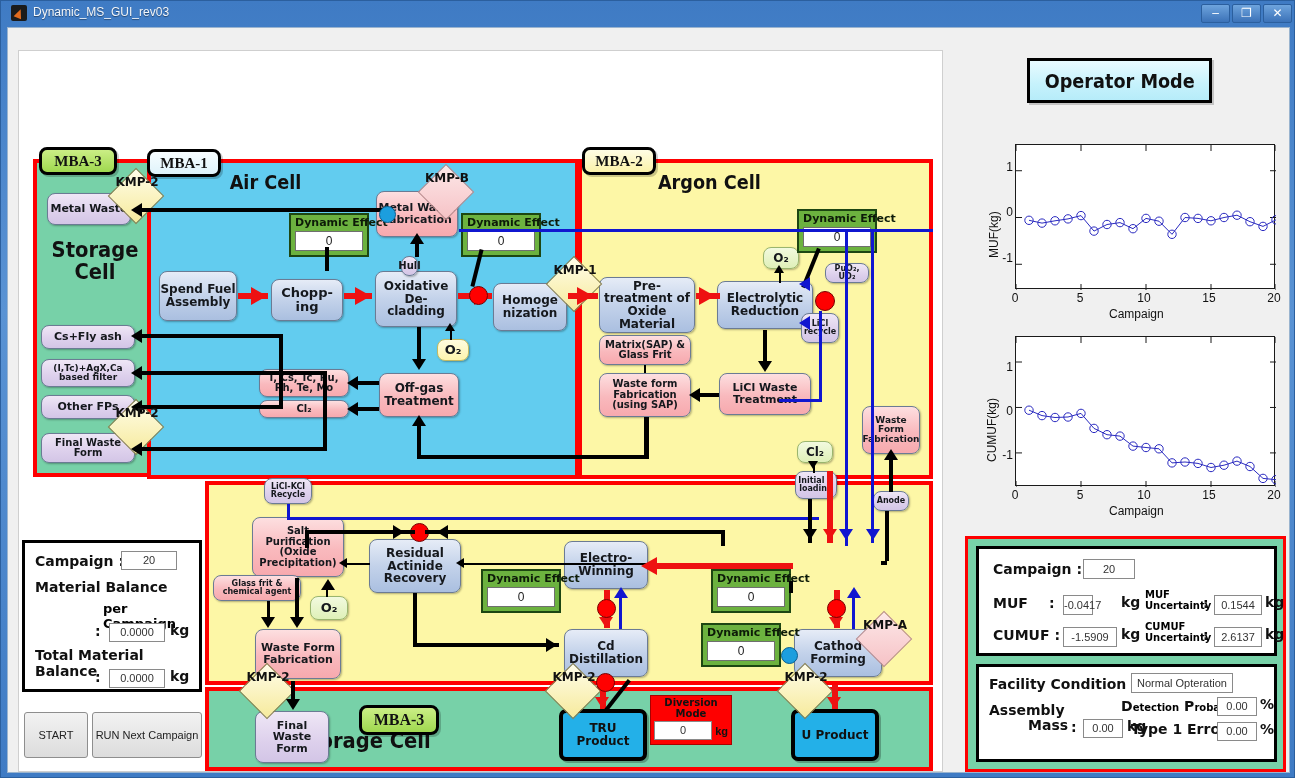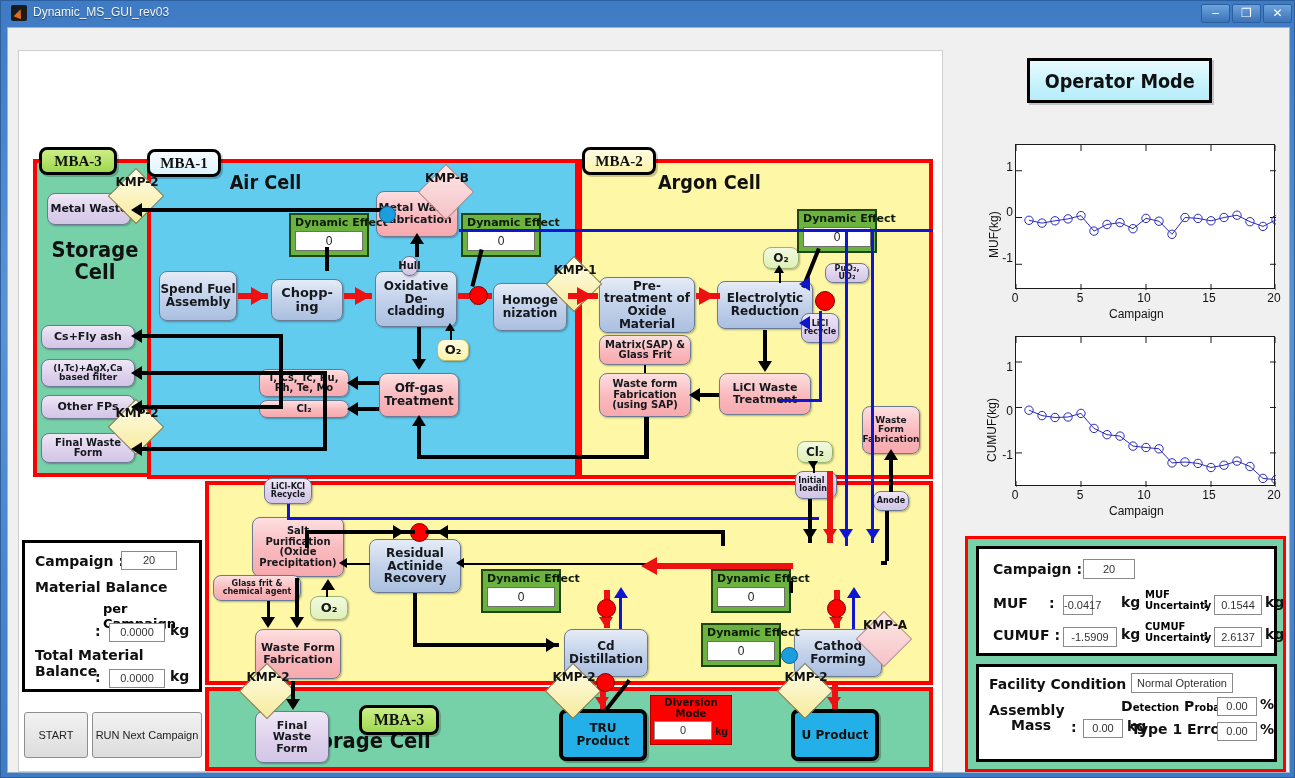--- a/index.html
+++ b/index.html
@@ -256,20 +256,21 @@
       <div class="pbox lav" style="left:776px;top:420px;width:42px;height:28px;font-size:8px;">Initial U loading</div>
       <div class="pbox lav" style="left:854px;top:440px;width:36px;height:20px;font-size:8px;">Anode</div>
       <div class="pbox pink" style="left:843px;top:355px;width:58px;height:48px;font-size:9px;">Waste Form Fabrication</div>
 
       <div class="pbox lav" style="left:245px;top:427px;width:48px;height:26px;font-size:8px;">LiCl-KCl Recycle</div>
       <div class="pbox pink" style="left:233px;top:466px;width:92px;height:60px;font-size:10px;">Salt Purification (Oxide Precipitation)</div>
       <div class="pbox pink" style="left:194px;top:524px;width:88px;height:26px;font-size:8px;">Glass frit &amp; chemical agent</div>
       <div class="pbox greenlbl" style="left:291px;top:545px;width:38px;height:24px;font-size:13px;">O₂</div>
       <div class="pbox pink" style="left:236px;top:578px;width:86px;height:50px;font-size:11px;">Waste Form Fabrication</div>
       <div class="pbox blue" style="left:350px;top:488px;width:92px;height:54px;font-size:12px;">Residual Actinide Recovery</div>
+      <div class="pbox blue" style="left:545px;top:490px;width:84px;height:48px;font-size:12px;">Electro-Winning</div>
       <div class="pbox blue" style="left:545px;top:578px;width:84px;height:48px;font-size:12px;">Cd Distillation</div>
       <div class="pbox blue" style="left:775px;top:578px;width:88px;height:48px;font-size:12px;">Cathod Forming</div>
 
       <div class="pbox lav" style="left:236px;top:660px;width:74px;height:52px;font-size:11px;">Final Waste Form</div>
       <div class="pbox cyanbtn" style="left:540px;top:658px;width:88px;height:52px;font-size:12px;">TRU Product</div>
       <div class="pbox cyanbtn" style="left:772px;top:658px;width:88px;height:52px;font-size:12px;">U Product</div>
 
       <div style="position:absolute;left:631px;top:644px;width:82px;height:50px;background:#fe0000;border:1px solid #a00;">
         <div style="text-align:center;font-family:'DejaVu Sans',sans-serif;font-weight:bold;font-size:10px;color:#111;padding-top:1px;">Diversion Mode</div>
         <div style="display:flex;align-items:center;padding:2px 3px 0 3px;">
@@ -631,21 +632,21 @@
         <div class="txtbox" style="position:absolute;left:235px;top:78px;width:48px;height:20px;line-height:18px;">2.6137</div>
         <div style="position:absolute;left:286px;top:77px;" class="fld-label">kg</div>
       </div>
 
       <div id="fac-panel">
         <div style="position:absolute;left:10px;top:9px;" class="fld-label">Facility Condition :</div>
         <div class="txtbox" style="position:absolute;left:152px;top:6px;width:102px;height:20px;line-height:18px;font-size:11px;">Normal Opteration</div>
 
         <div style="position:absolute;left:10px;top:36px;line-height:1.1;">
           <div class="fld-label">Assembly</div>
-          <div class="fld-label" style="margin-left:22px;">Mass</div>
+          <div class="fld-label" style="margin-left:39px;">Mass</div>
         </div>
         <div style="position:absolute;left:92px;top:52px;" class="fld-label">:</div>
         <div class="txtbox" style="position:absolute;left:104px;top:52px;width:40px;height:19px;line-height:17px;">0.00</div>
         <div style="position:absolute;left:148px;top:51px;" class="fld-label">kg</div>
 
         <div style="position:absolute;left:142px;top:30px;">
           <span class="fld-label">D</span><span class="smallcap">etection</span><span style="display:inline-block;width:5px;"></span><span class="fld-label">P</span><span class="smallcap">robability</span><span class="fld-label">:</span>
         </div>
         <div class="txtbox" style="position:absolute;left:238px;top:30px;width:40px;height:19px;line-height:17px;">0.00</div>
         <div style="position:absolute;left:281px;top:29px;" class="fld-label">%</div>

